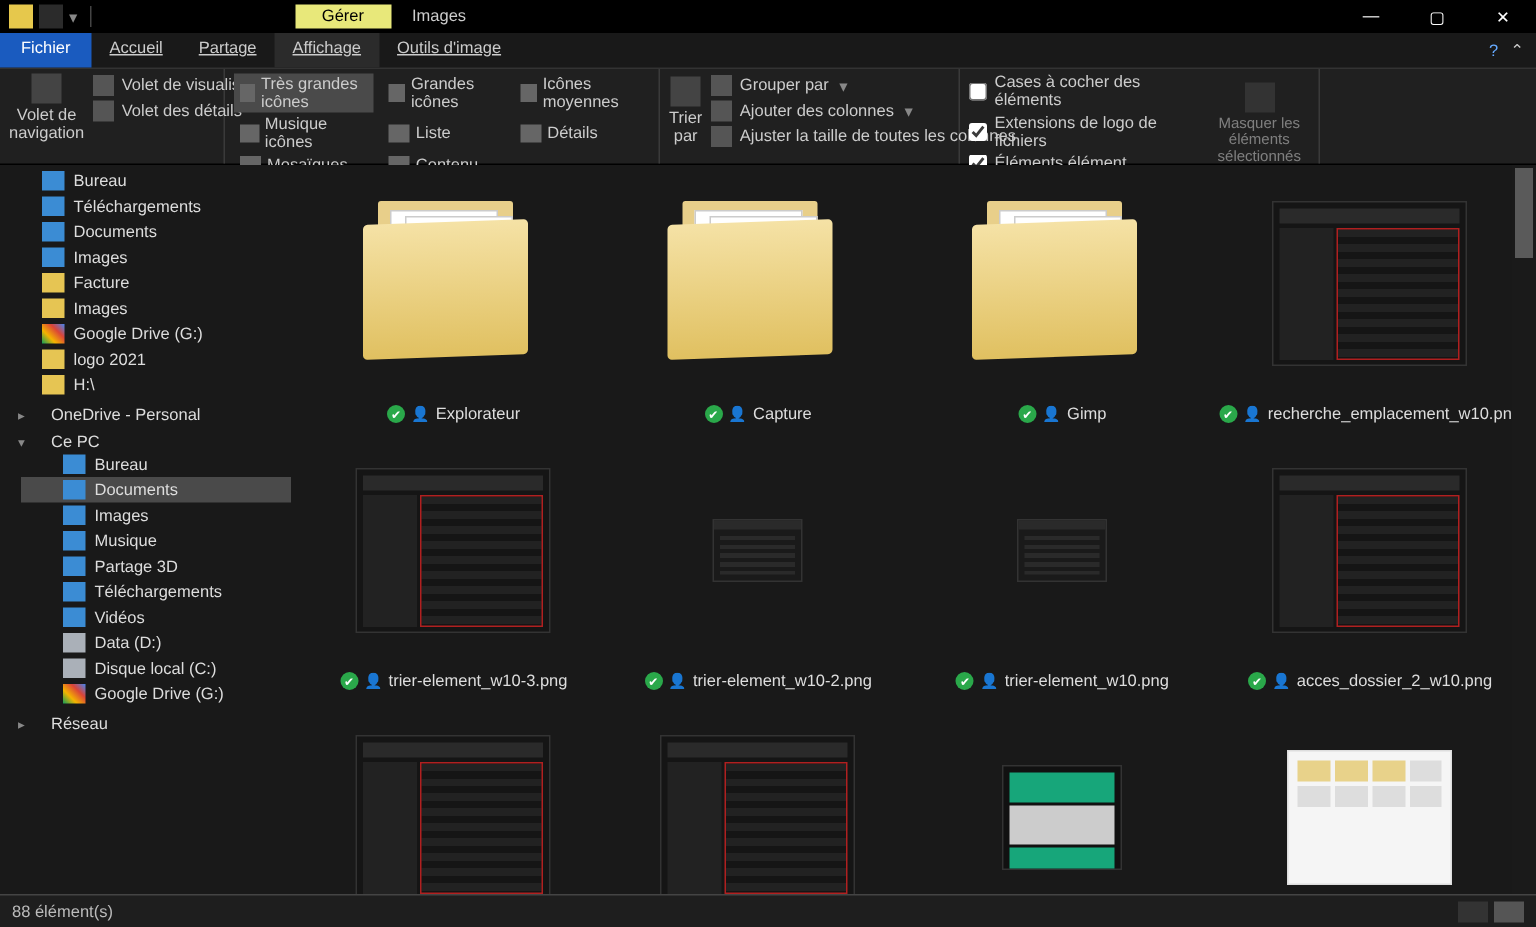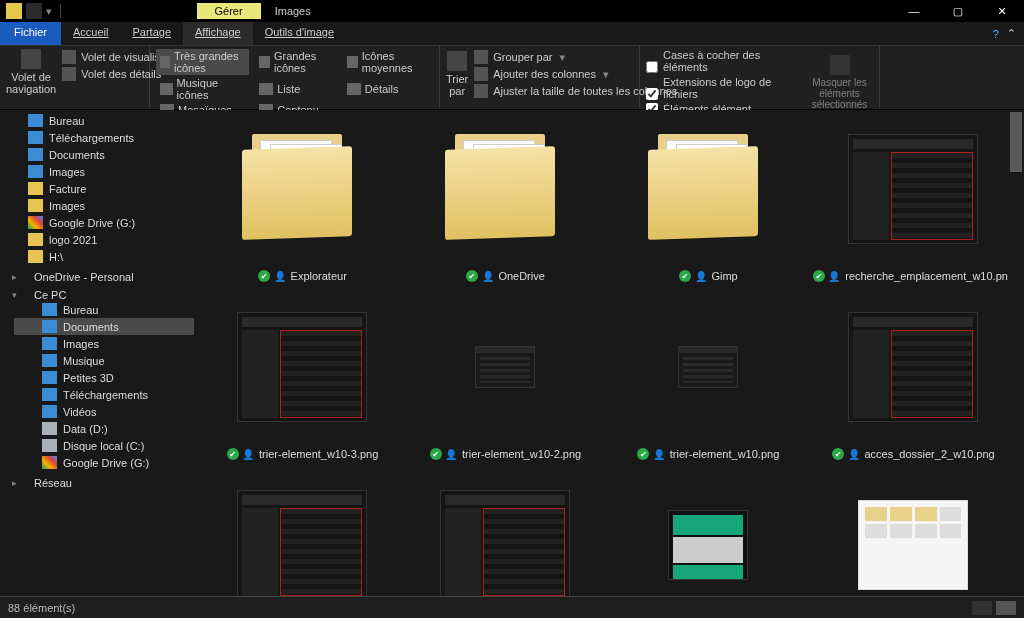--- a/index.html
+++ b/index.html
@@ -22,21 +22,21 @@
 .rgroup-title { text-align:center; color:#8c8c8c; font-size:10px; padding: 1px 0; margin-top: 40px; }
 .bigbtn { display:flex; flex-direction:column; align-items:center; justify-content:center; width: 60px; color:#ccc; gap:2px; text-align:center; line-height:1.1; }
 .bigbtn .ic { width:20px; height:20px; background:#444; }
 .smallrow { display:flex; align-items:center; gap:5px; color:#ccc; padding:1px 2px; white-space:nowrap; }
 .smallrow .ic { width:14px; height:14px; background:#555; display:inline-block; }
 .col { display:flex; flex-direction:column; gap:1px; }
 .layoutgrid { display:grid; grid-template-columns: repeat(3, auto); gap: 1px 6px; }
 .layoutitem { display:flex; align-items:center; gap:4px; color:#ccc; padding:1px 4px; }
 .layoutitem.sel { background:#4a4a4a; }
 .layoutitem .ic { width:14px; height:12px; background:#666; }
-.chk { display:flex; align-items:flex-end; gap:5px; color:#ccc; }
+.chk { display:flex; align-items:center; gap:5px; color:#ccc; }
 .chk input { accent-color:#fff; width:12px; height:12px; }
 .main { display:flex; height: calc(618px - 22px - 24px - 64px - 22px); }
 .nav { width: 194px; background:#191919; overflow:hidden; padding-top:2px; }
 .navitem { display:flex; align-items:center; gap:6px; padding:2px 0 2px 28px; color:#ddd; }
 .navitem.sel { background:#4a4a4a; }
 .navitem .fic { width:15px; height:13px; background:#e6c553; }
 .navitem.blue .fic { background:#4aa0e6; }
 .navitem.drive .fic { background:#aab0b8; }
 .navgroup { padding-left: 14px; }
 .navroot { padding-left: 12px; display:flex; align-items:center; gap:6px; color:#ddd; margin-top:6px; }
@@ -274,21 +274,21 @@
       <div class="navitem blue">
           <span class="fic" style="background:#3b8cd4"></span>
           <span>Images</span>
         </div>
       <div class="navitem blue">
           <span class="fic" style="background:#3b8cd4"></span>
           <span>Musique</span>
         </div>
       <div class="navitem blue">
           <span class="fic" style="background:#3b8cd4"></span>
-          <span>Petites 3D</span>
+          <span>Partage 3D</span>
         </div>
       <div class="navitem blue">
           <span class="fic" style="background:#3b8cd4"></span>
           <span>Téléchargements</span>
         </div>
       <div class="navitem blue">
           <span class="fic" style="background:#3b8cd4"></span>
           <span>Vidéos</span>
         </div>
       <div class="navitem drive">
@@ -350,21 +350,21 @@
                 <div class="pv" style="background:linear-gradient(#8ec5e8 60%,#6aa860 60%);position:relative">
                   <div style="position:absolute;left:6px;top:6px;width:10px;height:10px;border-radius:50%;background:#fff"></div>
                 </div>
               </div>
     <div class="front"></div>
   </div>
           </div>
       <div class="caption">
         <span class="sync">✔</span>
         <span class="person">👤</span>
-        <span>OneDrive</span>
+        <span>Capture</span>
       </div>
     </div>
         <div class="item">
       <div class="thumb">
             <div class="folder">
     <div class="back"></div>
     <div class="paper">
                 <div style="width:48px;height:48px;margin:14px auto;border-radius:50%;background:radial-gradient(#e8d9b8,#8a6b3a);position:relative">
                   <div style="position:absolute;left:8px;top:14px;width:12px;height:12px;border-radius:50%;background:#fff"></div>
                   <div style="position:absolute;right:8px;top:14px;width:12px;height:12px;border-radius:50%;background:#fff"></div>

